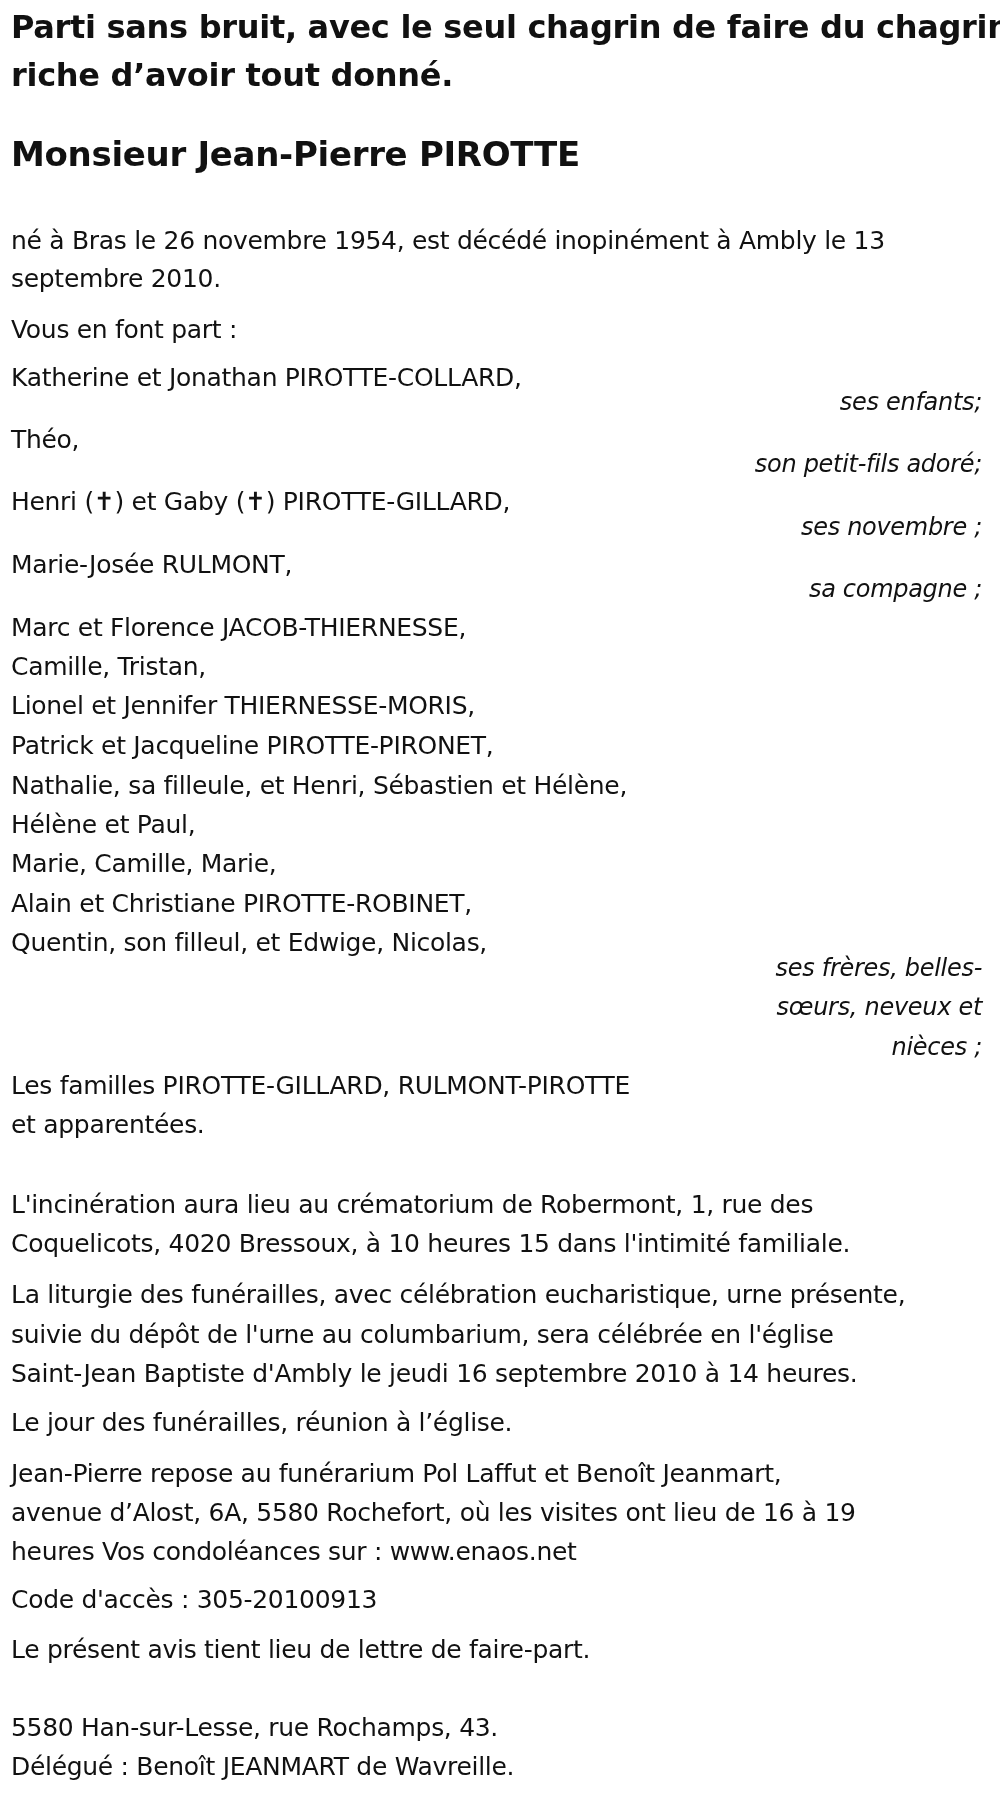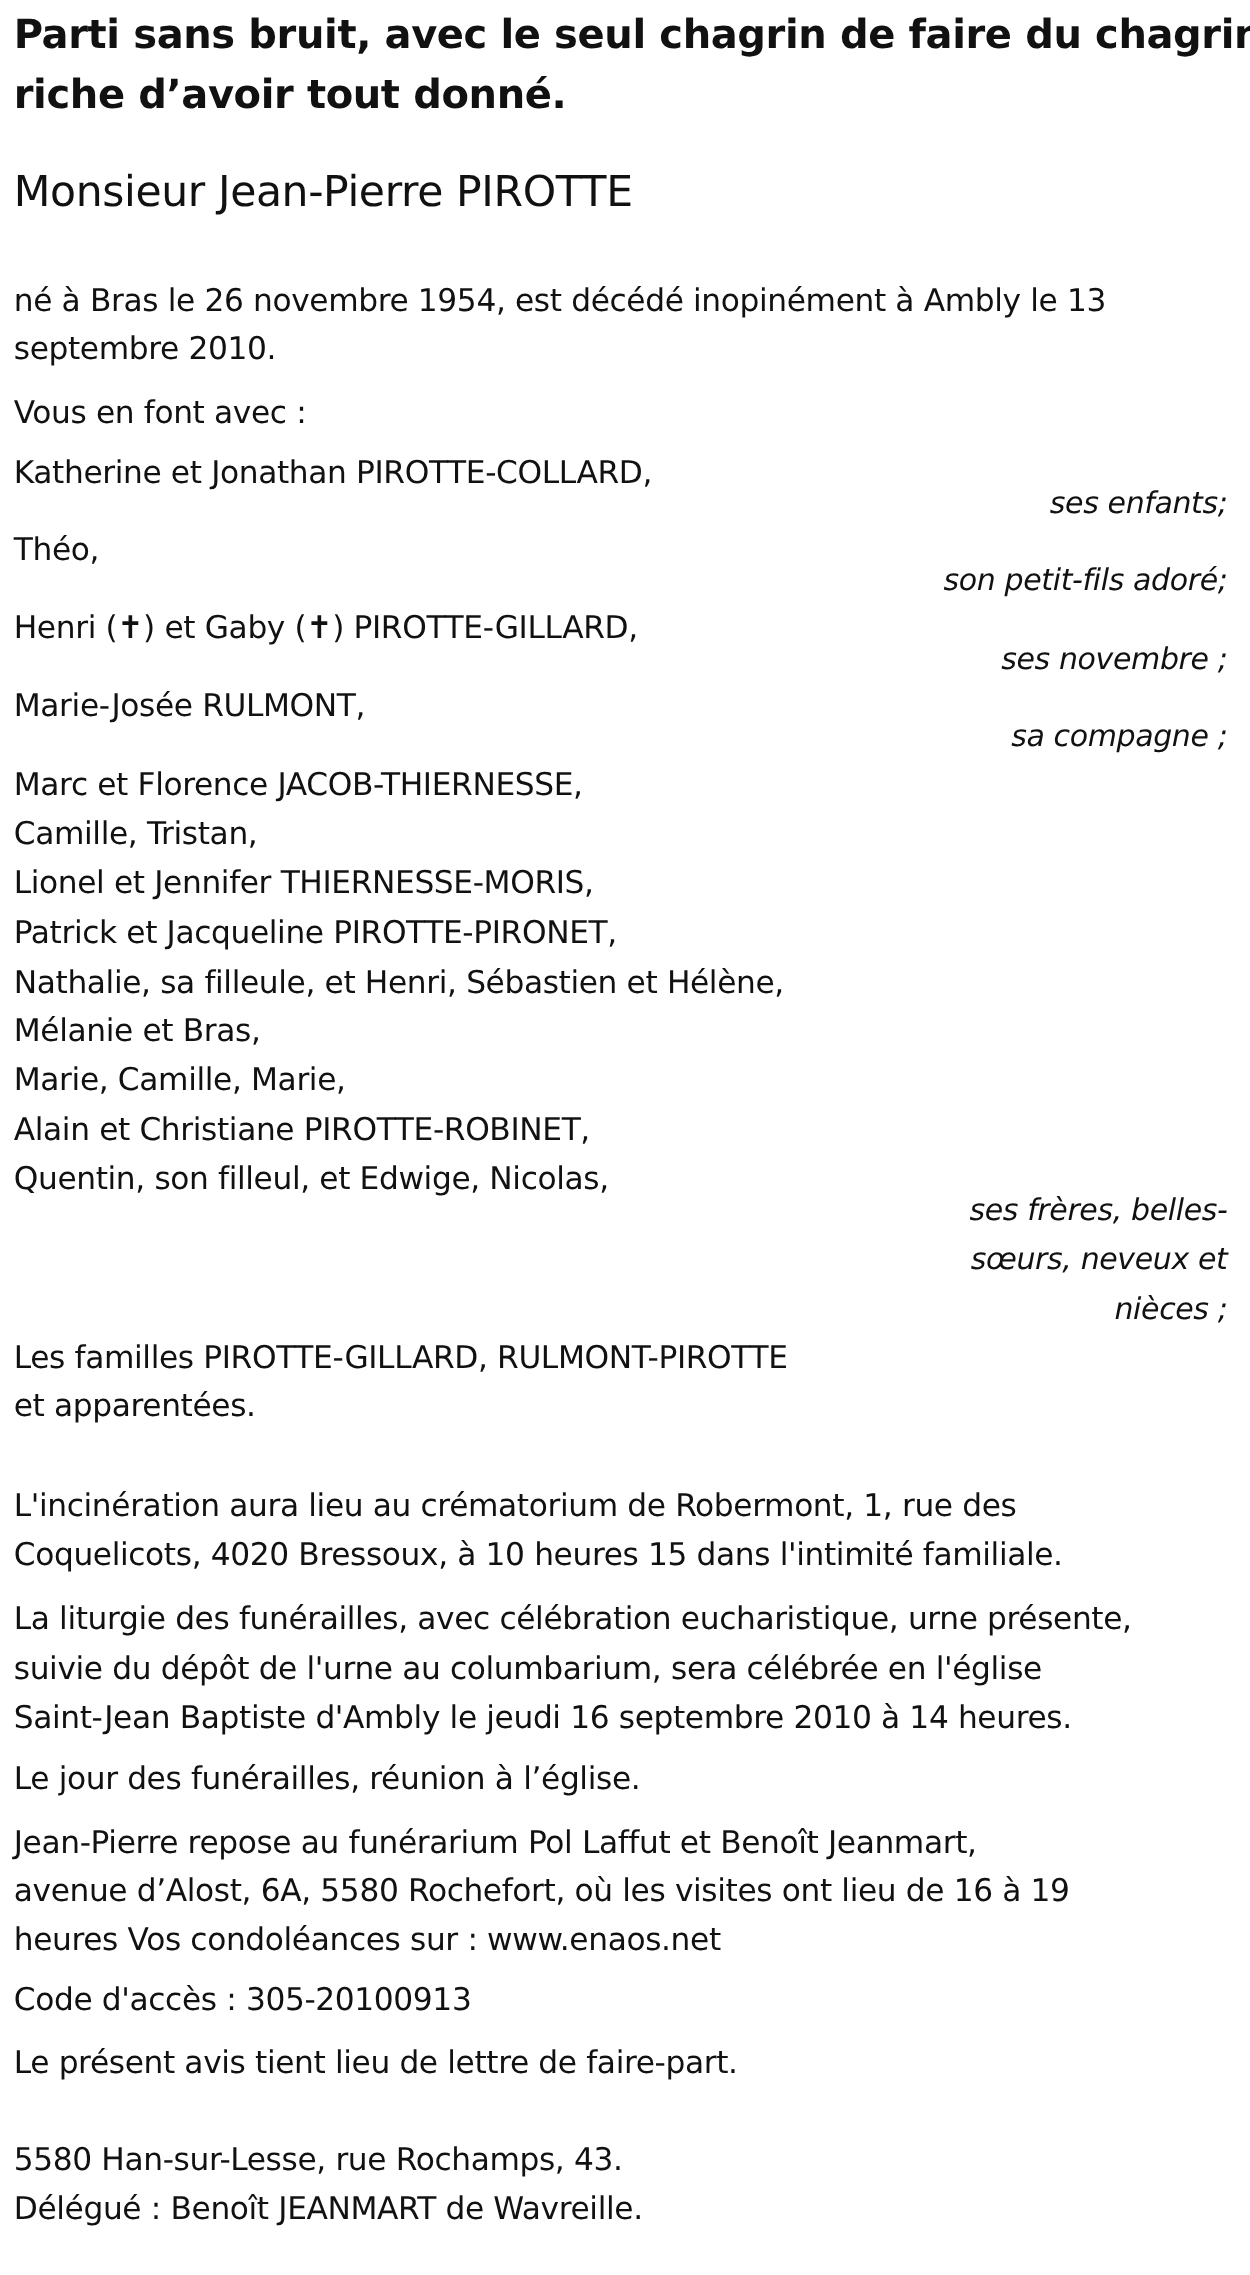--- a/index.html
+++ b/index.html
@@ -1,55 +1,55 @@
 <!DOCTYPE html>
 <html><head>
 <meta charset="utf-8">
 <style>
   html, body { margin:0; padding:0; background:#ffffff; }
   body { width:1000px; height:1820px; position:relative; overflow:hidden;
          font-family:"DejaVu Sans", sans-serif; color:#111111; }
   .line { position:absolute; left:11px; white-space:nowrap; font-size:25px; line-height:30px; letter-spacing:-0.3px; }
   .bold { font-weight:normal; }
   .quote { font-size:32px; font-weight:bold; }
-  .title { font-size:34px; font-weight:normal; line-height:40px; }
+  .title { font-size:34px; font-weight:bold; line-height:40px; }
   .rel { position:absolute; right:18px; white-space:nowrap; font-size:24px; line-height:30px; font-style:italic; text-align:left; letter-spacing:-0.3px; }
 </style>
 </head>
 <body>
 
 <div>
 
   <div class="line quote" style="top:12px">Parti sans bruit, avec le seul chagrin de faire du chagrin,</div>
   <div class="line quote" style="top:60px">riche d’avoir tout donné.</div>
 
   <div class="line title" style="top:134px">Monsieur Jean-Pierre PIROTTE</div>
 
   <div class="line" style="top:226px">né à Bras le 26 novembre 1954, est décédé inopinément à Ambly le 13</div>
   <div class="line" style="top:264px">septembre 2010.</div>
-  <div class="line" style="top:315px">Vous en font avec :</div>
+  <div class="line" style="top:315px">Vous en font part :</div>
 
   <div class="line" style="top:363px">Katherine et Jonathan PIROTTE-COLLARD,</div>
   <div class="rel" style="top:387px">ses enfants;</div>
 
   <div class="line" style="top:425px">Théo,</div>
   <div class="rel" style="top:449px">son petit-fils adoré;</div>
 
   <div class="line" style="top:487px">Henri (✝) et Gaby (✝) PIROTTE-GILLARD,</div>
   <div class="rel" style="top:512px">ses novembre ;</div>
 
   <div class="line" style="top:550px">Marie-Josée RULMONT,</div>
   <div class="rel" style="top:574px">sa compagne ;</div>
 
   <div class="line" style="top:613px">Marc et Florence JACOB-THIERNESSE,</div>
   <div class="line" style="top:652px">Camille, Tristan,</div>
   <div class="line" style="top:691px">Lionel et Jennifer THIERNESSE-MORIS,</div>
   <div class="line" style="top:731px">Patrick et Jacqueline PIROTTE-PIRONET,</div>
   <div class="line" style="top:771px">Nathalie, sa filleule, et Henri, Sébastien et Hélène,</div>
-  <div class="line" style="top:810px">Mélanie et Bras,</div>
+  <div class="line" style="top:810px">Hélène et Paul,</div>
   <div class="line" style="top:849px">Marie, Camille, Marie,</div>
   <div class="line" style="top:889px">Alain et Christiane PIROTTE-ROBINET,</div>
   <div class="line" style="top:928px">Quentin, son filleul, et Edwige, Nicolas,</div>
 
   <div class="rel" style="top:953px">ses frères, belles-</div>
   <div class="rel" style="top:992px">sœurs, neveux et</div>
   <div class="rel" style="top:1032px">nièces ;</div>
 
   <div class="line" style="top:1071px">Les familles PIROTTE-GILLARD, RULMONT-PIROTTE</div>
   <div class="line" style="top:1110px">et apparentées.</div>

